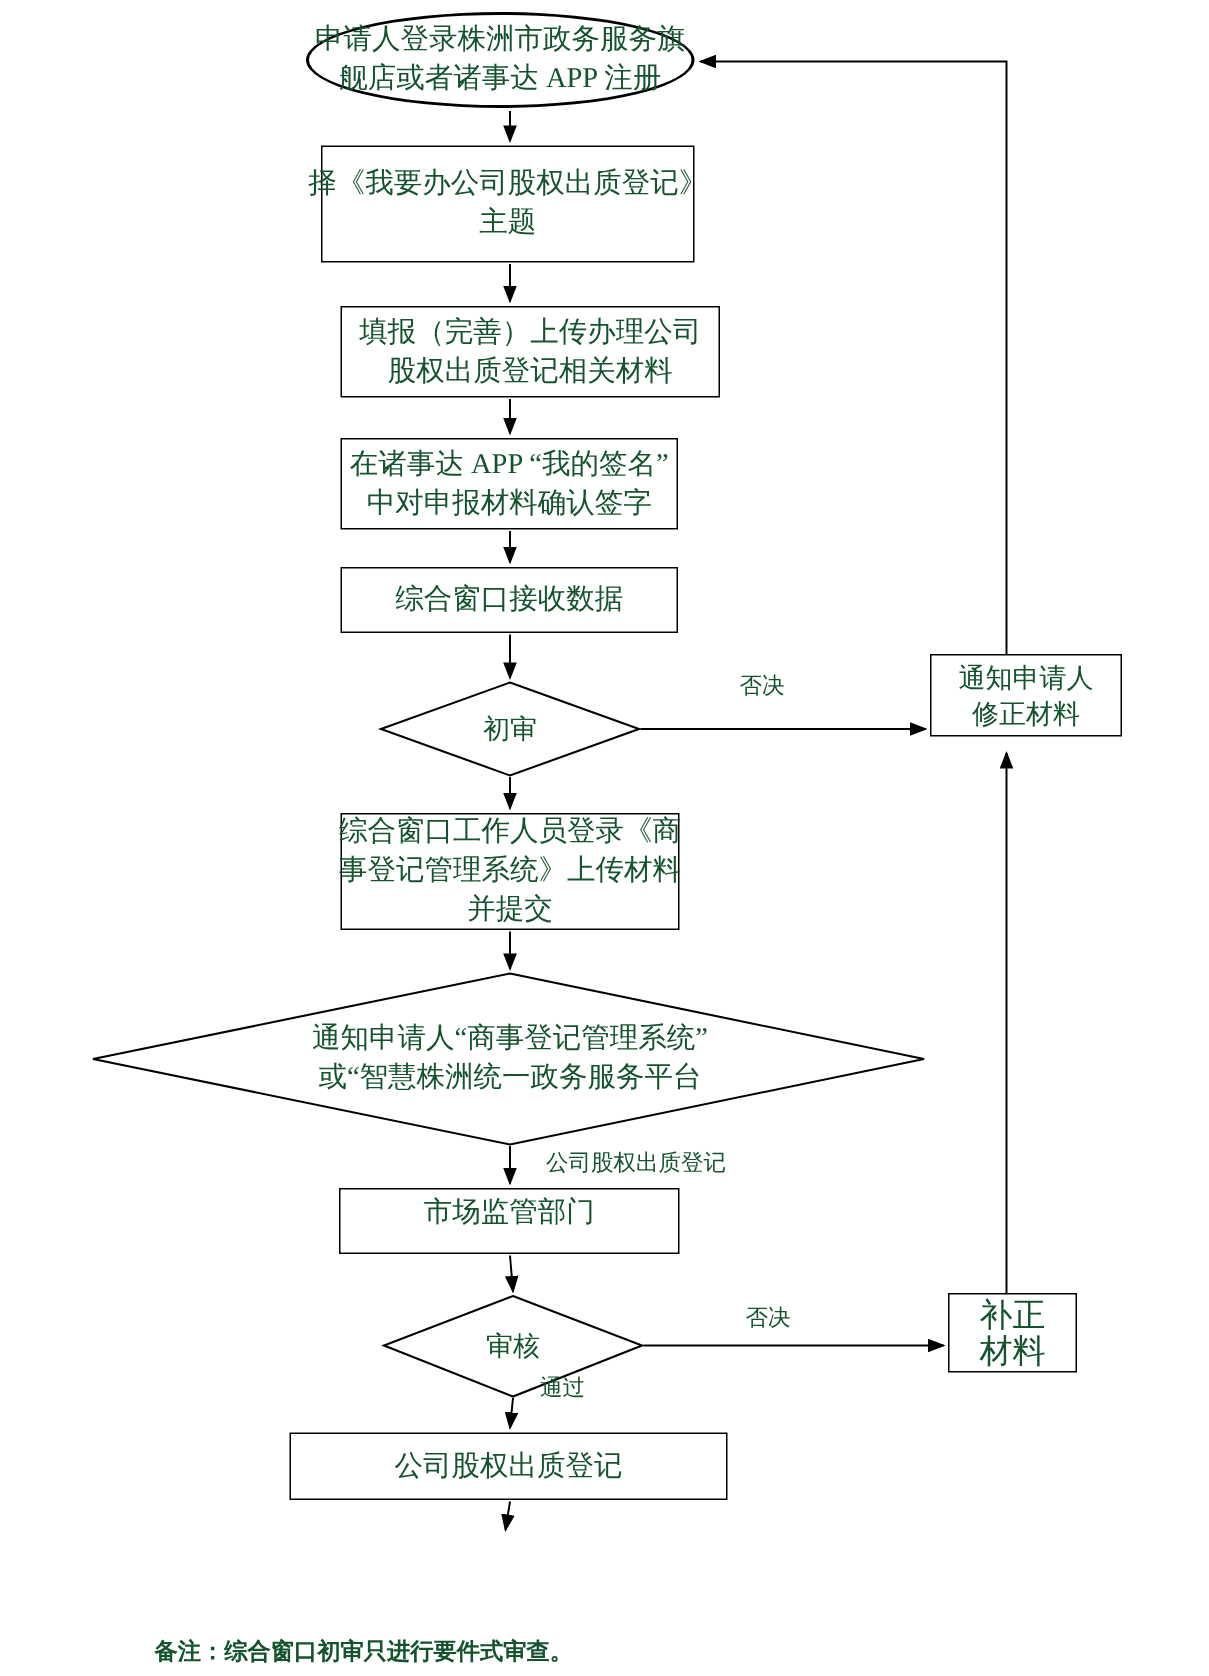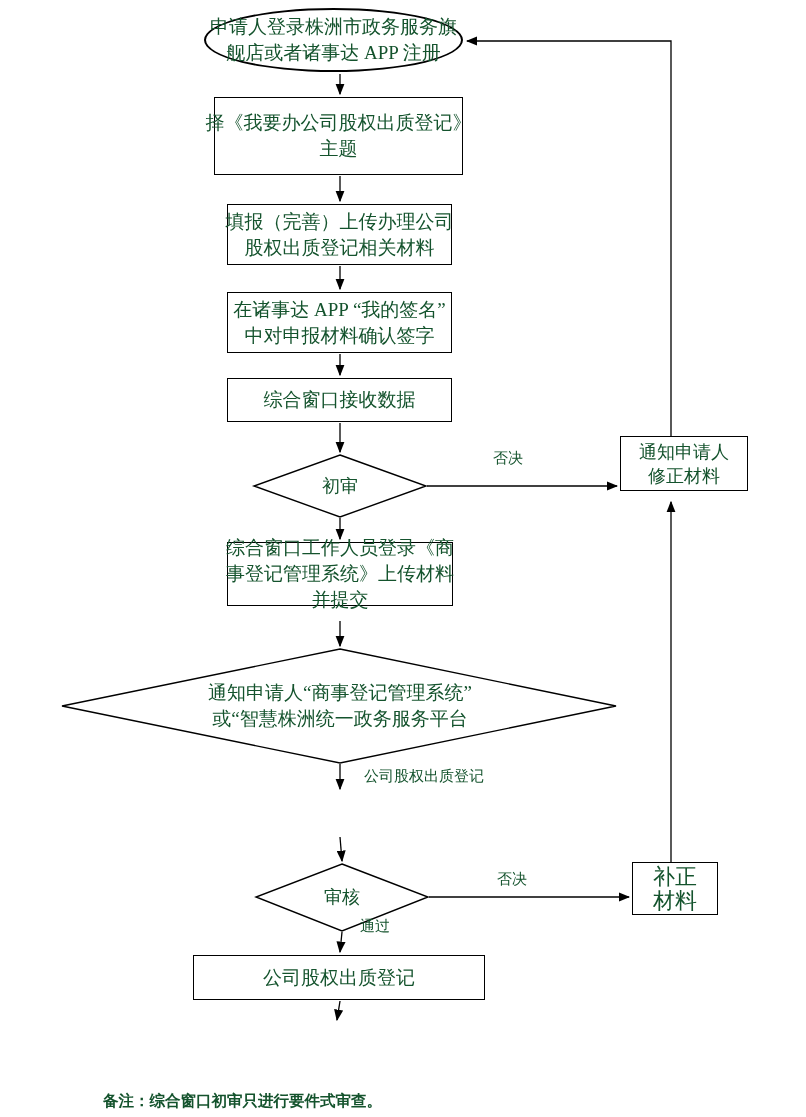--- a/index.html
+++ b/index.html
@@ -88,52 +88,55 @@
   <div class="node terminator" style="left:204px;top:8px;width:259px;height:64px;">
     <span class="line">申请人登录株洲市政务服务旗</span>
     <span class="line">舰店或者诸事达 APP 注册</span>
   </div>
 
   <div class="node" style="left:214px;top:97px;width:249px;height:78px;">
     <span class="line">择《我要办公司股权出质登记》</span>
     <span class="line">主题</span>
   </div>
 
-  <div class="node" style="left:227px;top:204px;width:225px;height:61px;">
+  <div class="node" style="left:227px;top:204px;width:253px;height:61px;">
     <span class="line">填报（完善）上传办理公司</span>
     <span class="line">股权出质登记相关材料</span>
   </div>
 
   <div class="node" style="left:227px;top:292px;width:225px;height:61px;">
     <span class="line">在诸事达 APP “我的签名”</span>
     <span class="line">中对申报材料确认签字</span>
   </div>
 
   <div class="node" style="left:227px;top:378px;width:225px;height:44px;">
     <span class="line">综合窗口接收数据</span>
   </div>
 
   <div class="diamond-label" style="left:240px;top:473px;width:200px;">初审</div>
 
   <div class="node" style="left:620px;top:436px;width:128px;height:55px;font-size:18px;line-height:24px;">
     <span class="line">通知申请人</span>
     <span class="line">修正材料</span>
   </div>
 
-  <div class="node" style="left:227px;top:542px;width:226px;height:64px;">
+  <div class="node" style="left:227px;top:542px;width:226px;height:78px;">
     <span class="line">综合窗口工作人员登录《商</span>
     <span class="line">事登记管理系统》上传材料</span>
     <span class="line">并提交</span>
   </div>
 
   <div class="diamond-label" style="left:140px;top:680px;width:400px;font-size:19px;">
     <span class="line" style="display:block;white-space:nowrap;">通知申请人“商事登记管理系统”</span>
     <span class="line" style="display:block;white-space:nowrap;">或“智慧株洲统一政务服务平台</span>
   </div>
 
+  <div class="node top-align" style="left:226px;top:792px;width:227px;height:44px;">
+    <span class="line">市场监管部门</span>
+  </div>
 
   <div class="diamond-label" style="left:242px;top:884px;width:200px;">审核</div>
 
   <div class="node" style="left:632px;top:862px;width:86px;height:53px;font-size:22px;line-height:24px;">
     <span class="line">补正</span>
     <span class="line">材料</span>
   </div>
 
   <div class="node" style="left:193px;top:955px;width:292px;height:45px;">
     <span class="line">公司股权出质登记</span>

